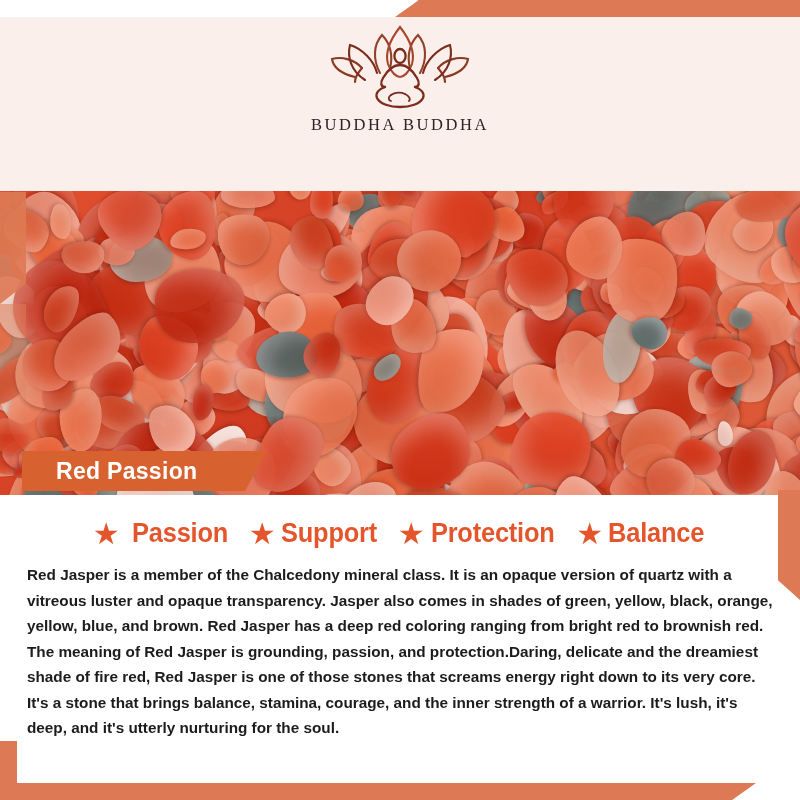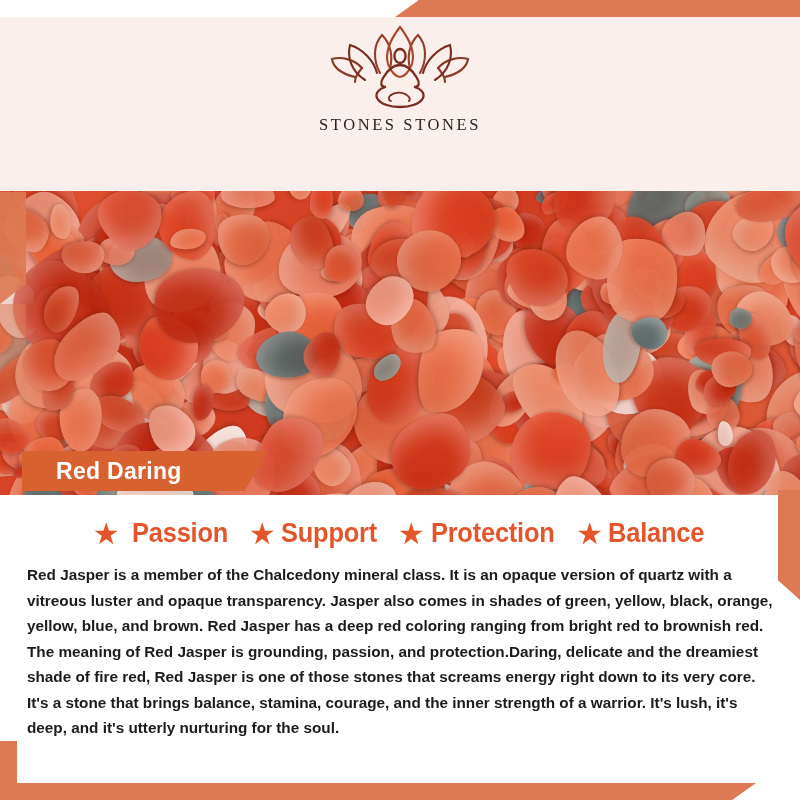--- a/index.html
+++ b/index.html
@@ -172,21 +172,21 @@
           <path d="M75 42 C68 42 62 48 58 55 C55 60 56 64 60 64" stroke="#7a2d1e" stroke-width="2.3"></path>
           <path d="M75 42 C82 42 88 48 92 55 C95 60 94 64 90 64" stroke="#7a2d1e" stroke-width="2.3"></path>
 
           <path d="M60 64 C54 66 50 70 52 75 C55 81 65 84 75 84 C85 84 95 81 98 75 C100 70 96 66 90 64" stroke="#7a2d1e" stroke-width="2.3"></path>
 
           <path d="M66 72 C70 69 76 69 80 71" stroke="#7a2d1e" stroke-width="1.8"></path>
           <path d="M80 71 C84 73 86 76 84 78" stroke="#7a2d1e" stroke-width="1.8"></path>
           <path d="M66 72 C63 74 63 77 66 78" stroke="#7a2d1e" stroke-width="1.8"></path>
         </g>
       </svg>
-      <div class="logo-text">STONES STONES</div>
+      <div class="logo-text">BUDDHA BUDDHA</div>
     </div>
   </div>
 
 
   <div class="hero">
     <div class="hero-canvas" id="hero-canvas" style="background: linear-gradient(135deg, rgb(226, 81, 47) 0%, rgb(207, 58, 32) 45%, rgb(224, 96, 60) 100%);">
         <div class="pebble" style="left: 685.971px; top: 283.146px; width: 70.8575px; height: 75.4963px; background: linear-gradient(271deg, rgb(138, 143, 134), rgb(120, 125, 116)); transform: rotate(254deg); border-radius: 49.1276% 50.8724% 46.5155% 53.4845% / 51.7525% 52.2619% 47.7381% 48.2475%; box-shadow: rgba(255, 255, 255, 0.3) 8.5px 9.1px 21.3px inset, rgba(90, 20, 10, 0.38) 0px 2px 4px; opacity: 0.97;"></div>
         <div class="pebble" style="left: -26.2685px; top: 255.107px; width: 54.7942px; height: 31.1368px; background: linear-gradient(88deg, rgb(236, 128, 100), rgb(218, 110, 82)); transform: rotate(171deg); border-radius: 36.8758% 63.1242% 45.2391% 54.7609% / 37.2084% 63.4113% 36.5887% 62.7916%; box-shadow: rgba(255, 255, 255, 0.3) 6.6px 3.7px 16.4px inset, rgba(90, 20, 10, 0.38) 0px 2px 4px; opacity: 0.97;"></div>
         <div class="pebble" style="left: 123.34px; top: 191.273px; width: 58.259px; height: 58.3597px; background: linear-gradient(250deg, rgb(138, 143, 134), rgb(120, 125, 116)); transform: rotate(8deg); border-radius: 40.7102% 59.2898% 63.6542% 36.3458% / 64.7117% 58.6206% 41.3794% 35.2883%; box-shadow: rgba(255, 255, 255, 0.3) 7px 7px 17.5px inset, rgba(90, 20, 10, 0.38) 0px 2px 4px; opacity: 0.96;"></div>
         <div class="pebble" style="left: 354.046px; top: 112.924px; width: 64.1442px; height: 46.2164px; background: linear-gradient(163deg, rgb(242, 144, 111), rgb(224, 126, 93)); transform: rotate(327deg); border-radius: 57.5377% 42.4623% 48.4205% 51.5795% / 41.7554% 64.1174% 35.8826% 58.2446%; box-shadow: rgba(255, 255, 255, 0.3) 7.7px 5.5px 19.2px inset, rgba(90, 20, 10, 0.38) 0px 2px 4px; opacity: 0.95;"></div>
@@ -791,21 +791,21 @@
         <div class="pebble" style="left: 744.906px; top: 295.551px; width: 82.9747px; height: 51.1736px; background: linear-gradient(130deg, rgb(242, 144, 111), rgb(224, 126, 93)); transform: rotate(272deg); border-radius: 41.7762% 58.2238% 61.4665% 38.5335% / 50.5521% 39.681% 60.319% 49.4479%; box-shadow: rgba(255, 255, 255, 0.3) 10px 6.1px 24.9px inset, rgba(90, 20, 10, 0.38) 0px 2px 4px; opacity: 0.96;"></div>
         <div class="pebble" style="left: 711.972px; top: 159.394px; width: 37.9374px; height: 37.7366px; background: linear-gradient(44deg, rgb(231, 111, 75), rgb(213, 93, 57)); transform: rotate(315deg); border-radius: 41.2943% 58.7057% 35.3599% 64.6401% / 51.5353% 59.5736% 40.4264% 48.4647%; box-shadow: rgba(255, 255, 255, 0.3) 4.6px 4.5px 11.4px inset, rgba(90, 20, 10, 0.38) 0px 2px 4px; opacity: 0.91;"></div>
         <div class="pebble" style="left: 646.581px; top: 266.814px; width: 46.4796px; height: 47.5281px; background: linear-gradient(112deg, rgb(226, 105, 74), rgb(208, 87, 56)); transform: rotate(129deg); border-radius: 39.3221% 60.6779% 48.126% 51.874% / 47.3575% 47.0236% 52.9764% 52.6425%; box-shadow: rgba(255, 255, 255, 0.3) 5.6px 5.7px 13.9px inset, rgba(90, 20, 10, 0.38) 0px 2px 4px; opacity: 0.94;"></div>
       </div>
   </div>
   <div class="deco-left-tab"></div>
   <div class="deco-left-tab2"></div>
   <div class="deco-right-tab"></div>
 
   <div class="stone-label">
-    <span>Red Daring</span>
+    <span>Red Passion</span>
   </div>
 
   <div class="benefits" id="benefits-row">
       <div class="benefit first">
         <span class="star">★</span>
         <span class="label">Passion</span>
       </div>
       <div class="benefit">
         <span class="star">★</span>
         <span class="label">Support</span>

